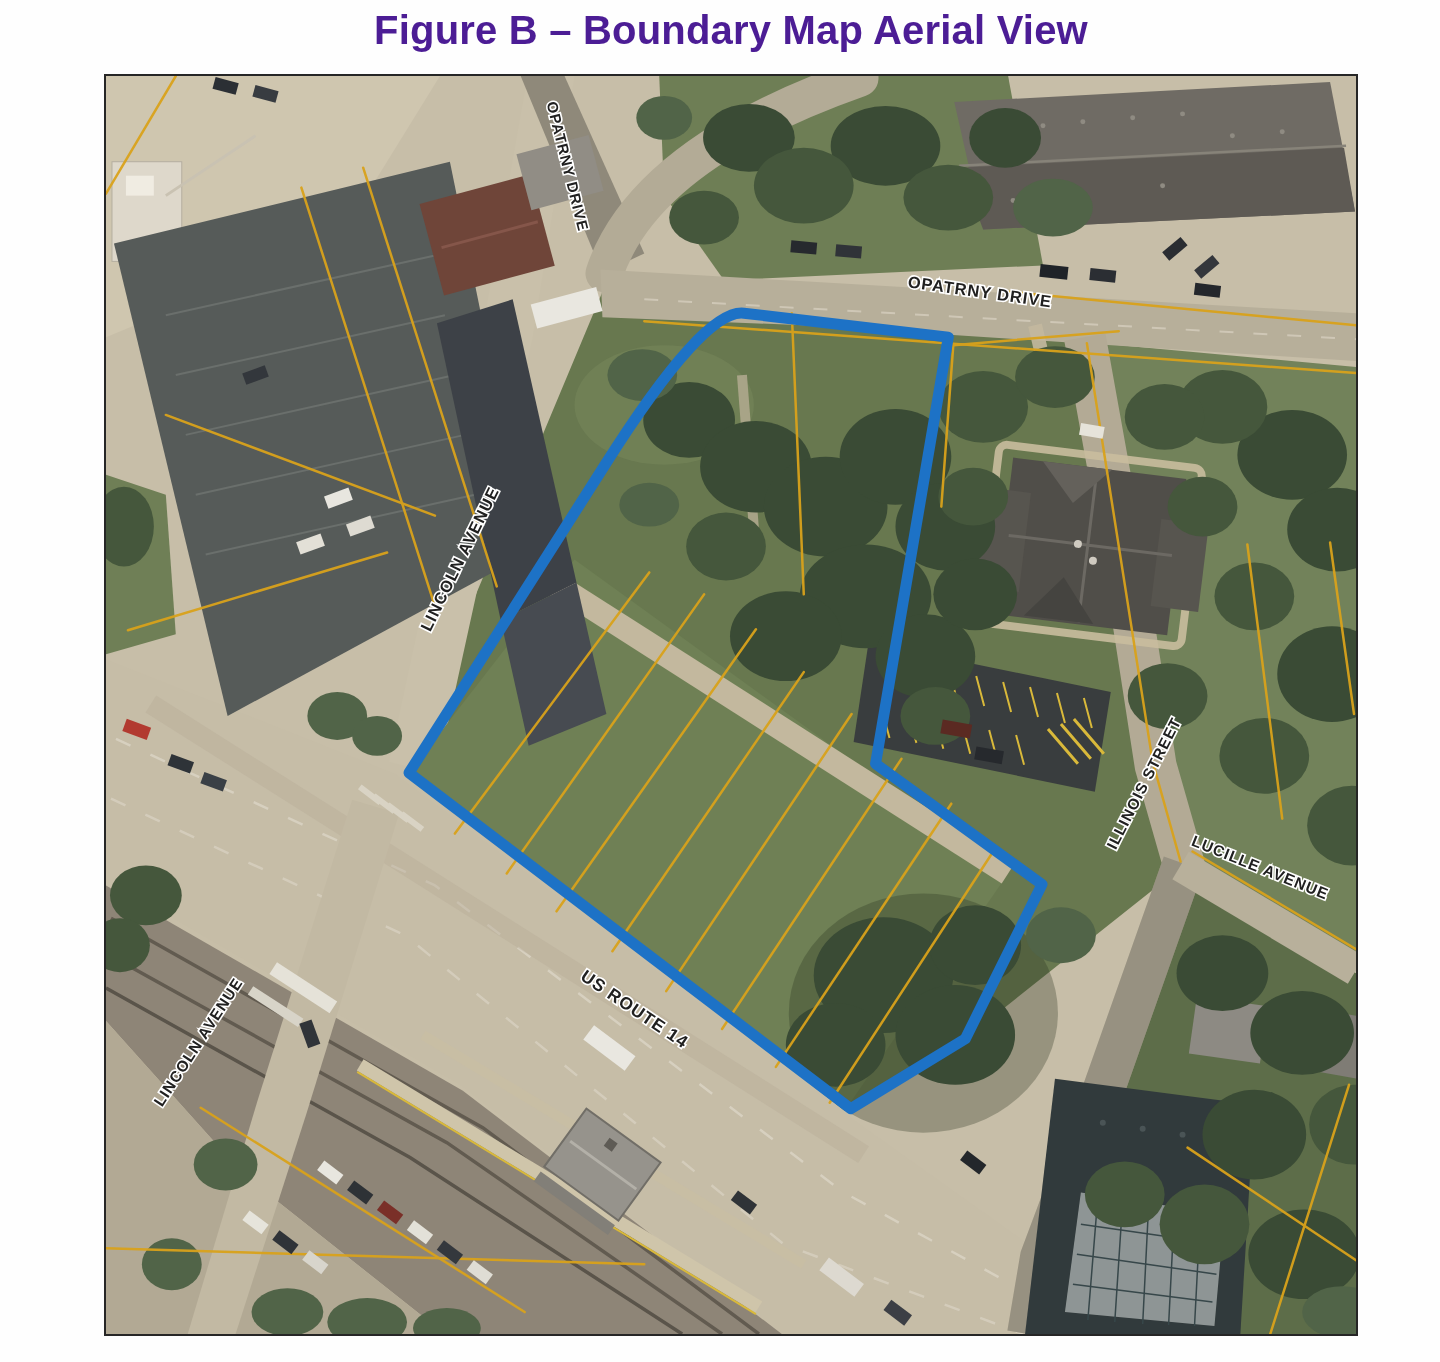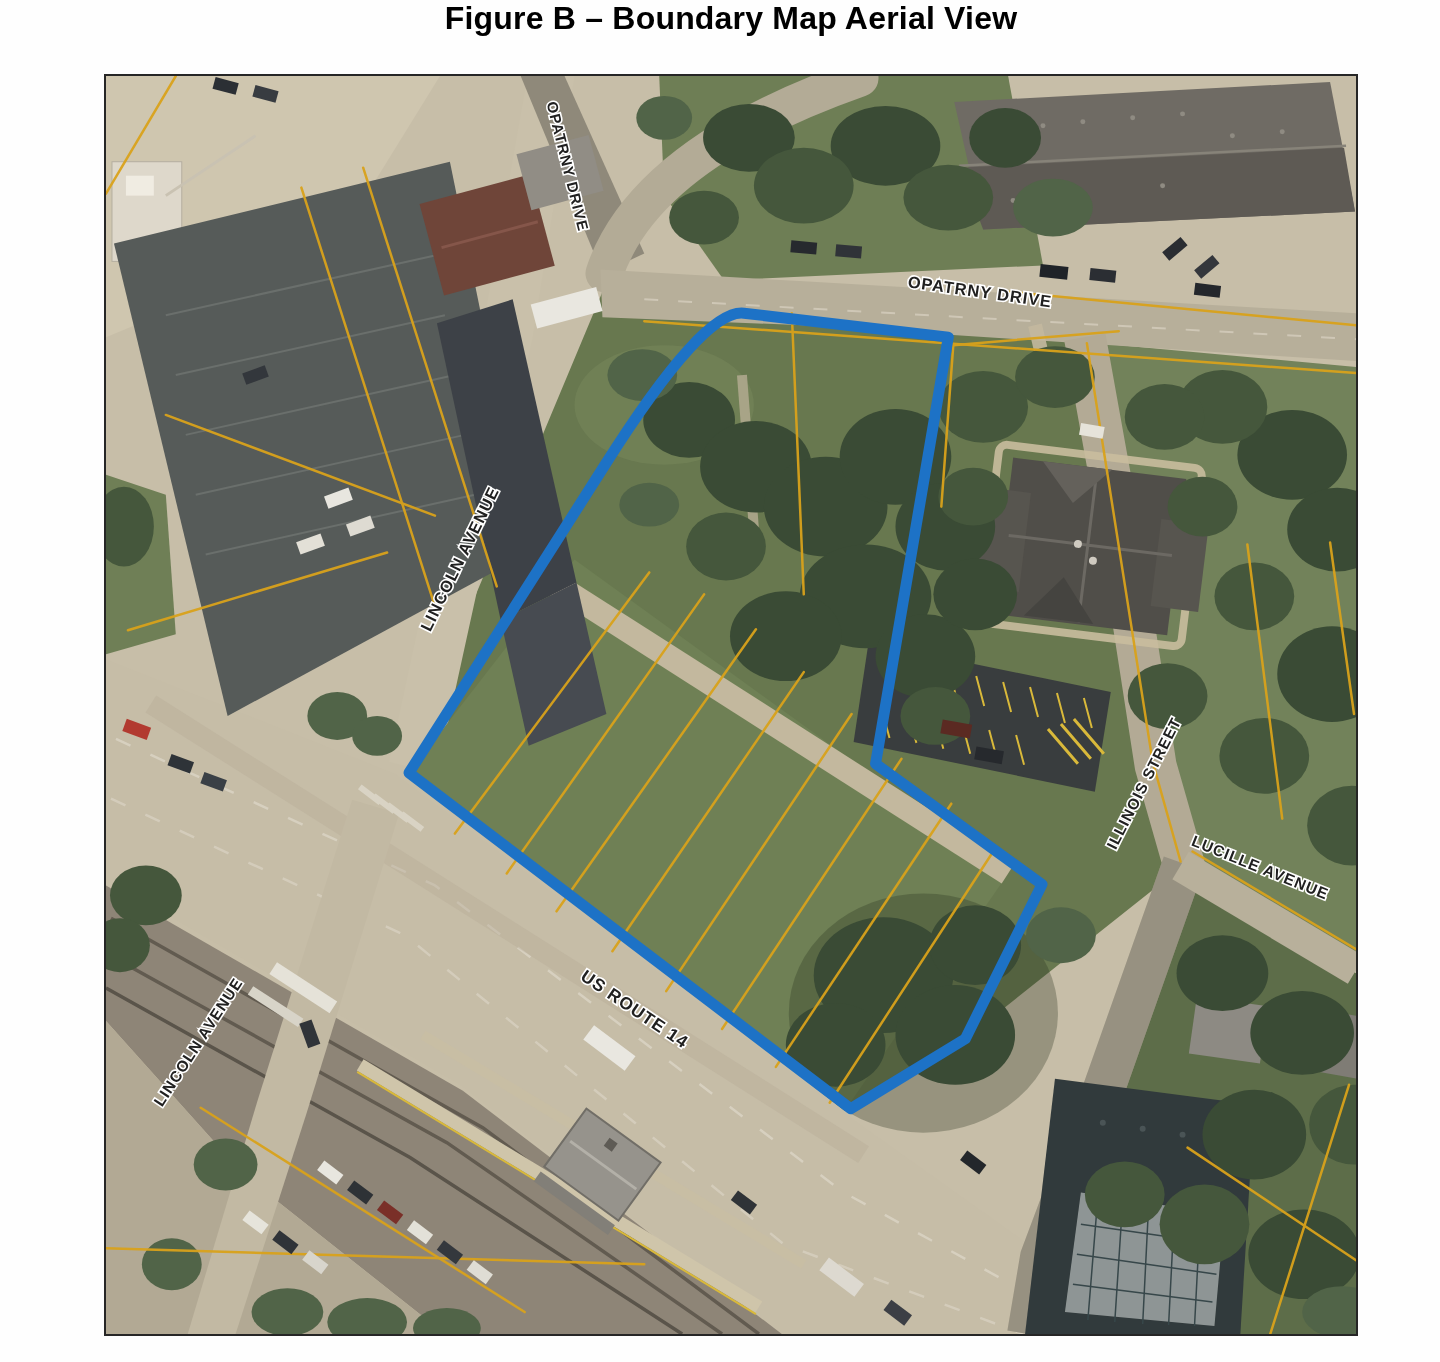--- a/index.html
+++ b/index.html
@@ -1,19 +1,19 @@
 <!DOCTYPE html>
 <html><head>
 <meta charset="utf-8">
 <style>
   html,body{margin:0;padding:0;background:#ffffff;}
   .page{position:relative;width:1440px;height:1362px;background:#fefefe;overflow:hidden;
         font-family:"Liberation Sans",sans-serif;}
-  .figure-title{position:absolute;top:0;left:104px;width:1254px;margin:0;text-align:center;
-        font-size:32px;font-weight:600;color:#000000;letter-spacing:.2px;}
+  .figure-title{position:absolute;top:8px;left:104px;width:1254px;margin:0;text-align:center;
+        font-size:40px;font-weight:600;color:#4c1d95;letter-spacing:.2px;}
   .map-frame{position:absolute;left:104px;top:74px;width:1254px;height:1262px;
         border:2px solid #262626;box-sizing:border-box;background:#c7bea8;}
   .map-frame svg{display:block;width:100%;height:100%;}
   text{letter-spacing:1px;}
 </style>
 </head>
 <body>
 
 <div class="page">
   <h1 class="figure-title">Figure B – Boundary Map Aerial View</h1>

